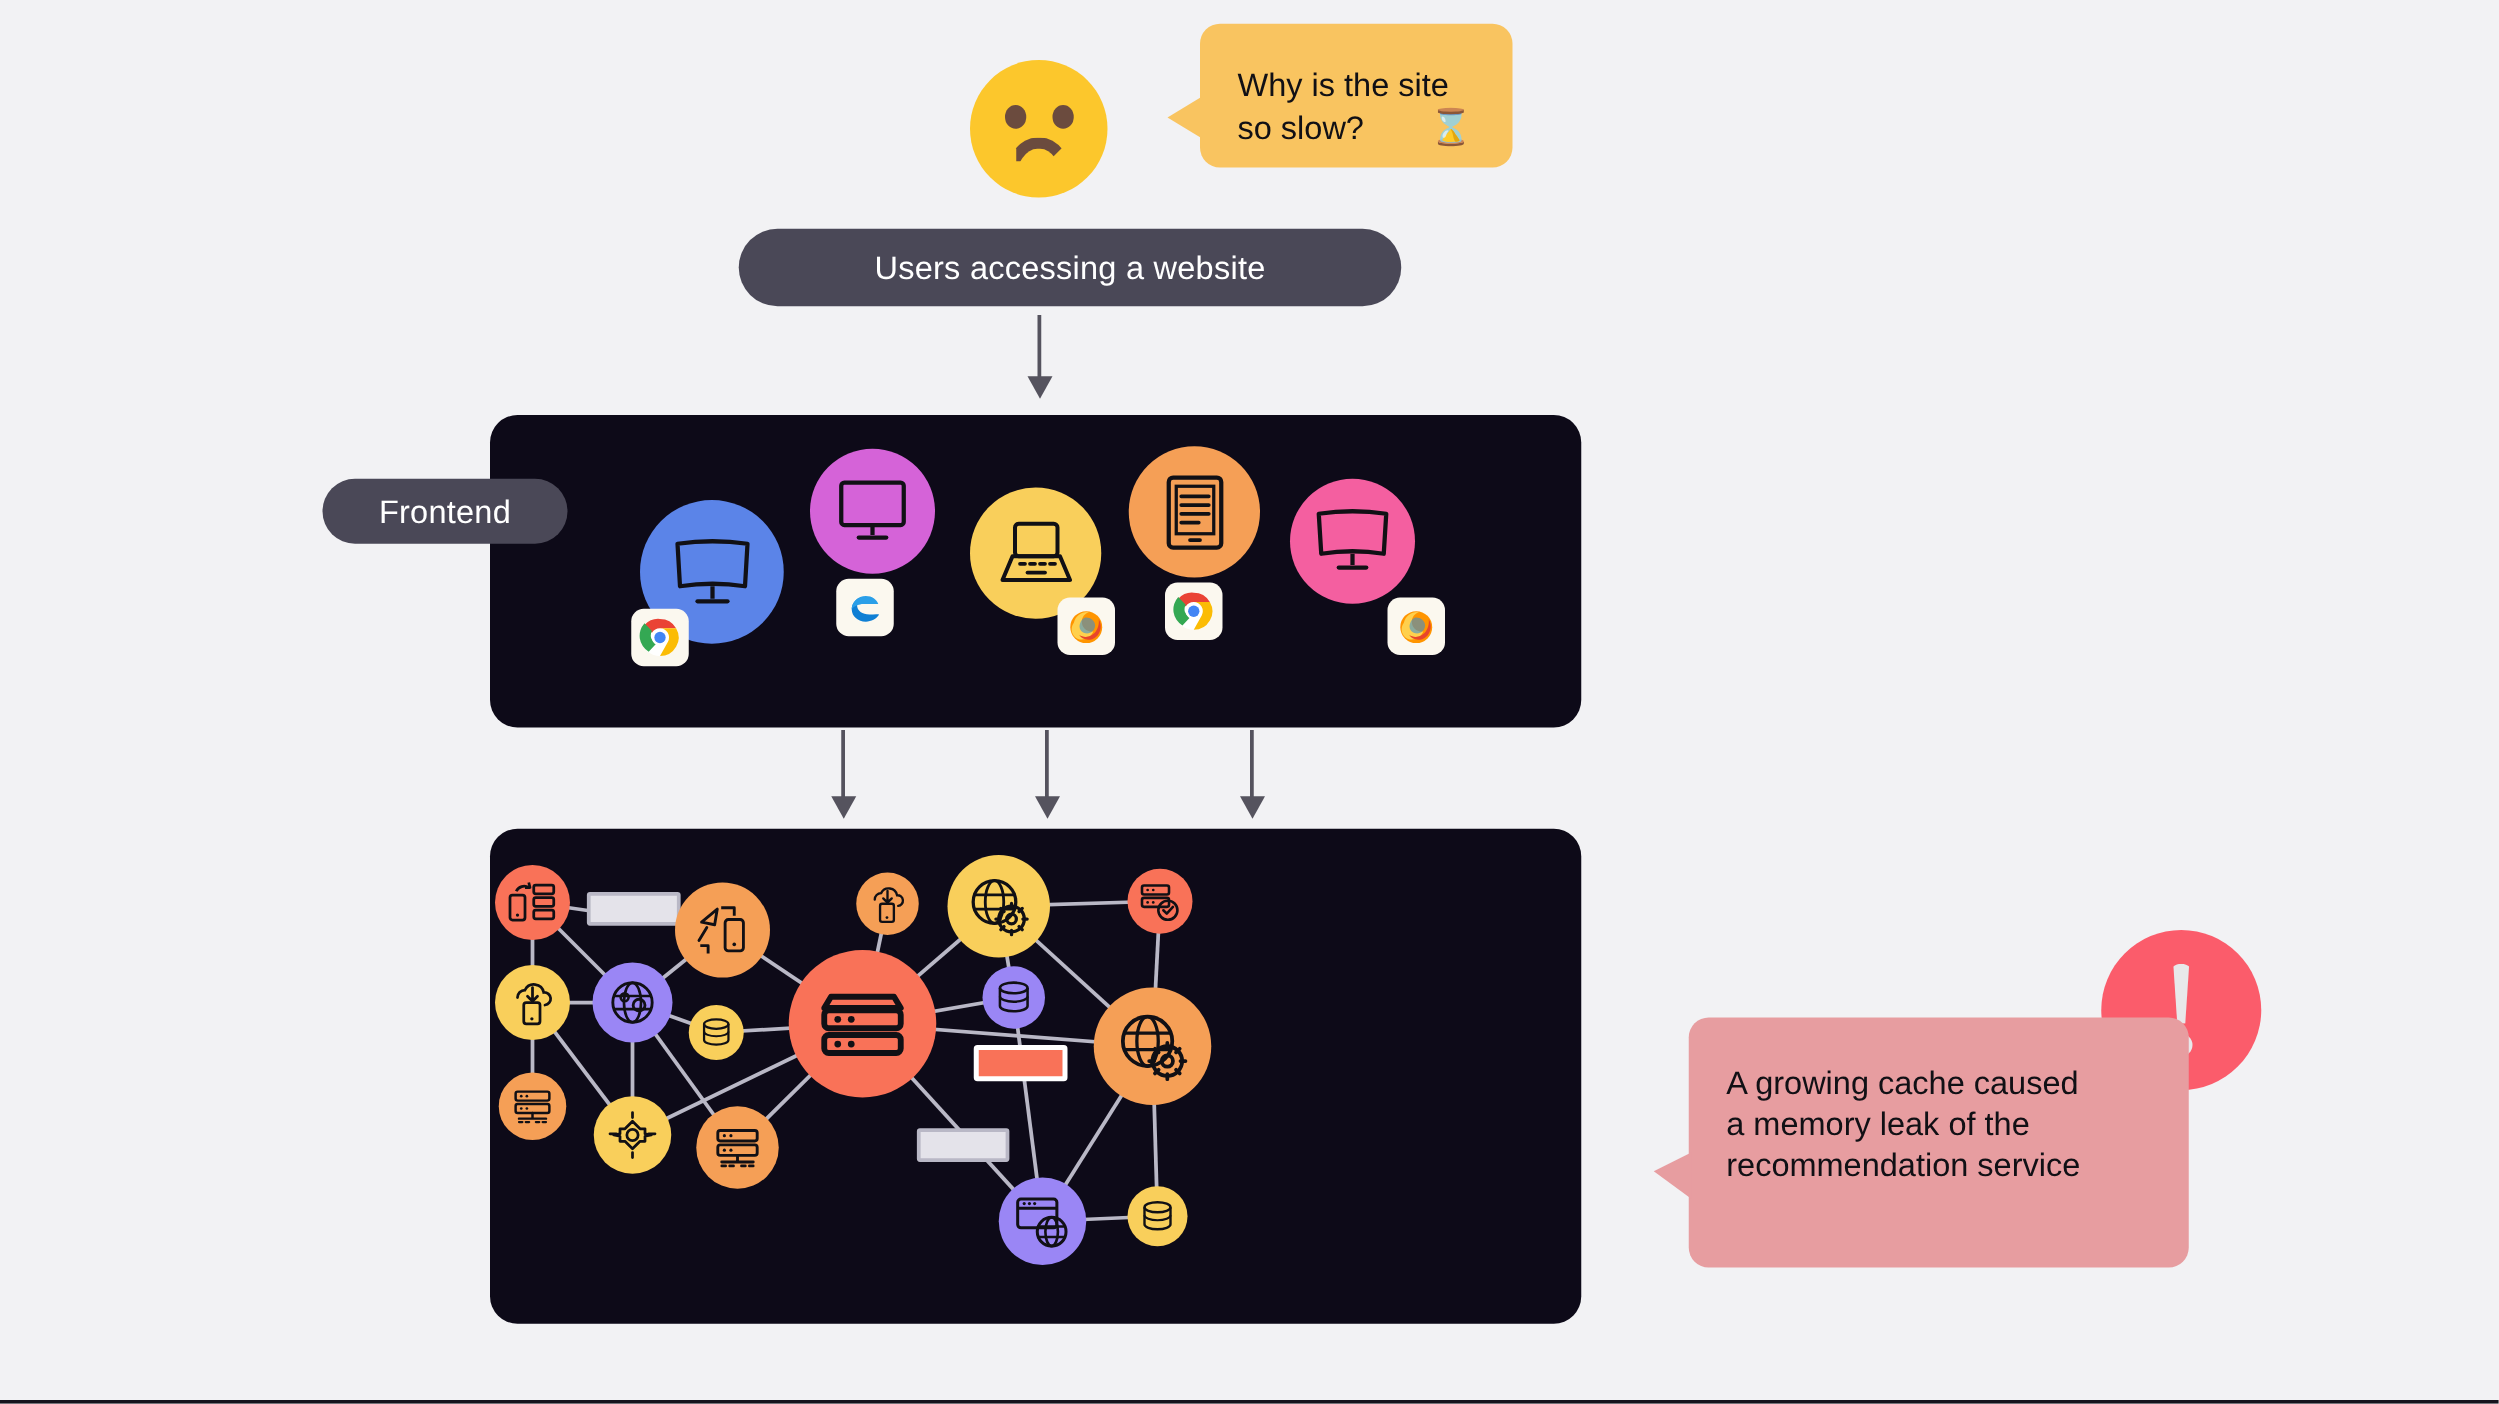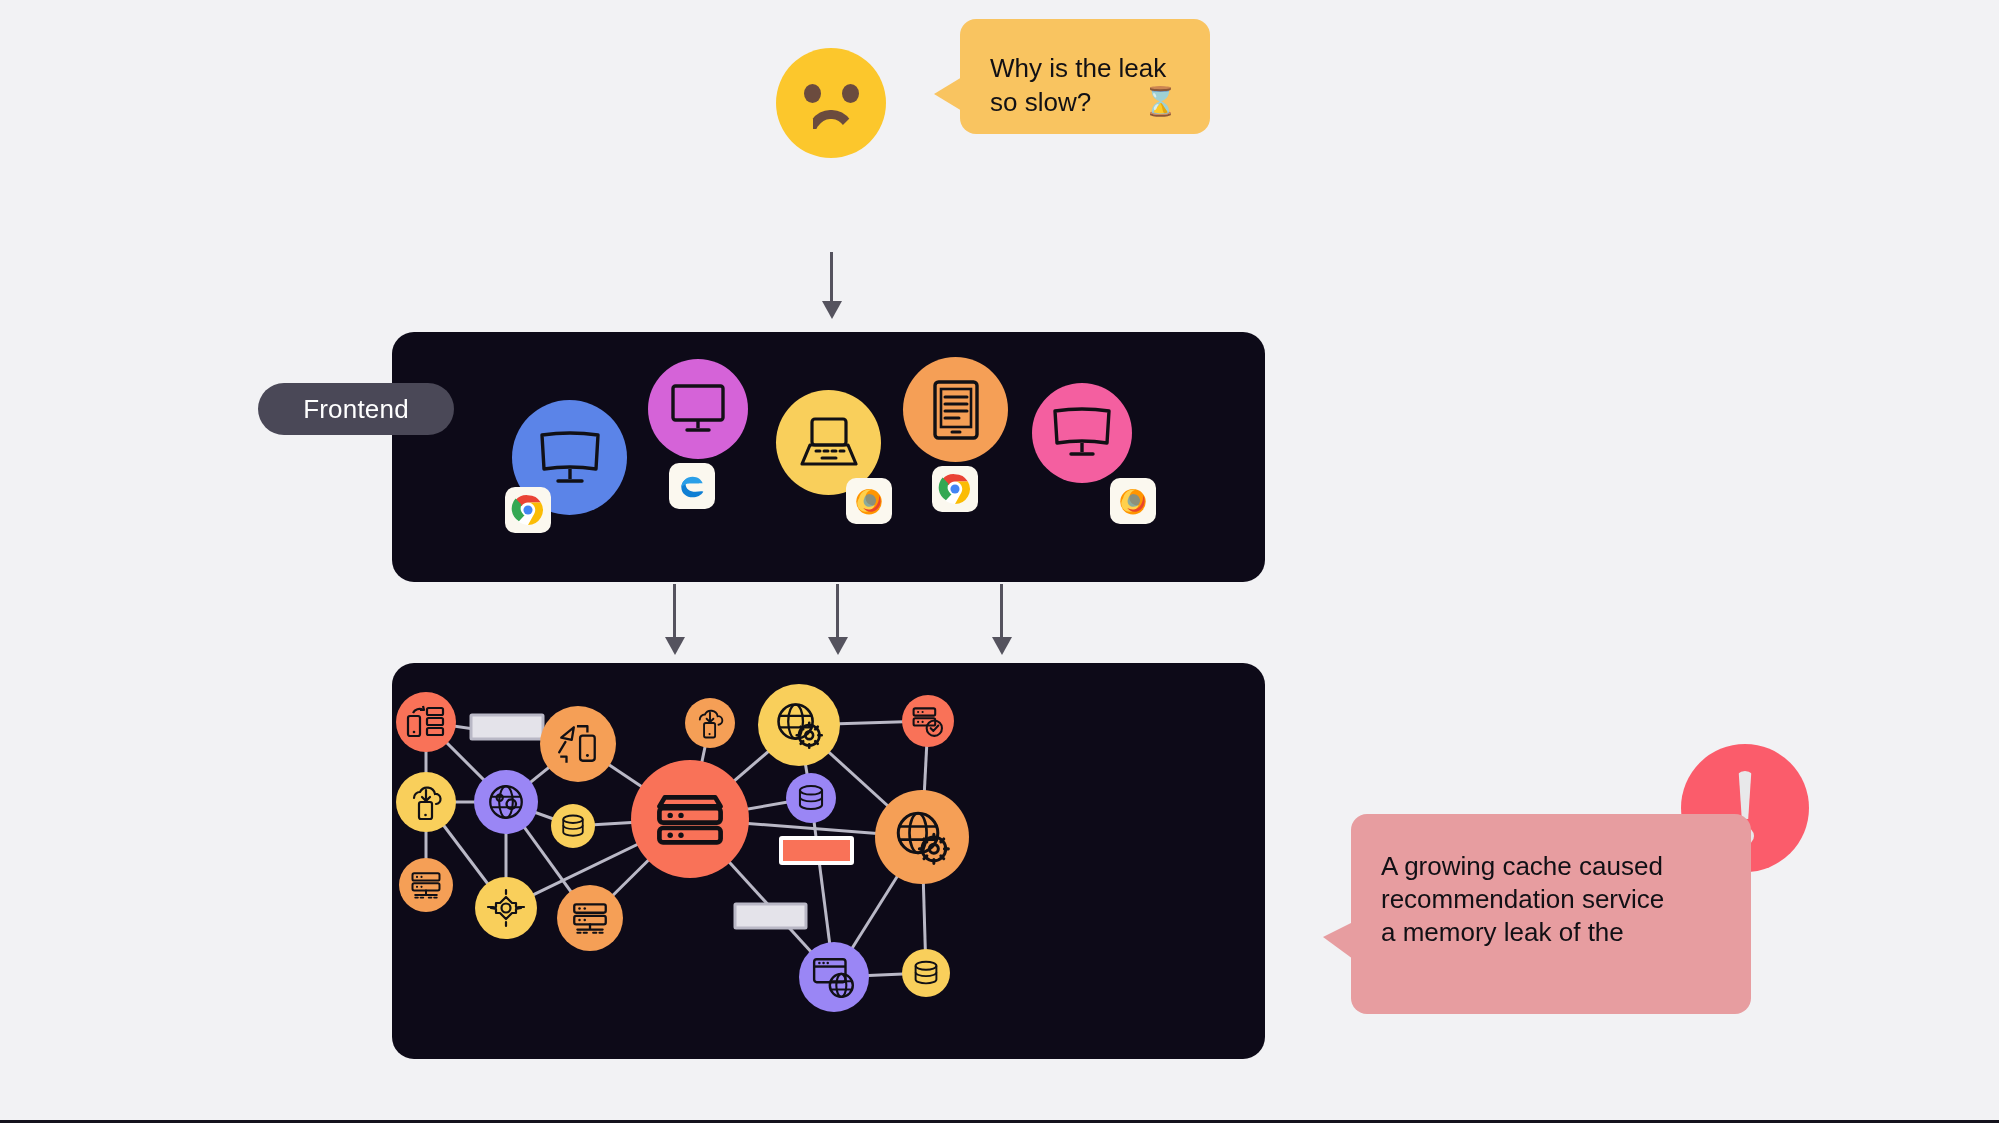--- a/index.html
+++ b/index.html
@@ -227,27 +227,30 @@
 <div class="stage">
 
   <div class="emoji-face">
     <div class="eye left"></div>
     <div class="eye right"></div>
     <div class="frown"></div>
   </div>
 
   <div class="bubble bubble-user">
     <div class="tail"></div>
-    <div>Why is the leak</div>
+    <div>Why is the site</div>
     <div class="row2">
       <span>so slow?</span>
       <span class="hourglass">⌛</span>
     </div>
   </div>
 
+  <div class="pill pill-users">
+    <span>Users accessing a website</span>
+  </div>
 
   <div class="arrow-v arrow-main"></div>
 
   <div class="panel panel-frontend"></div>
 
   <div class="device" style="left:512px; top:400px; width:115px; height:115px; background:#5b84e8;">
     <svg width="64" height="58" viewBox="0 0 64 58">
       <path d="M4 6 Q32 2 60 6 L58 40 Q32 36 6 40 Z" fill="none" stroke="#111015" stroke-width="3.4" stroke-linejoin="round"></path>
       <path d="M32 40 L32 50" fill="none" stroke="#111015" stroke-width="3.4"></path>
       <path d="M20 52 L44 52" fill="none" stroke="#111015" stroke-width="3.4" stroke-linecap="round"></path>
@@ -551,18 +554,18 @@
   <div class="alert-badge">
     <div class="bang">
       <div class="stem"></div>
       <div class="dot"></div>
     </div>
   </div>
 
   <div class="bubble bubble-alert">
     <div class="tail"></div>
     <div>A growing cache caused</div>
+    <div>a memory leak of the</div>
     <div>recommendation service</div>
-    <div>a memory leak of the</div>
   </div>
 
   <div class="bottom-rule"></div>
 </div>
 
 </body></html>

